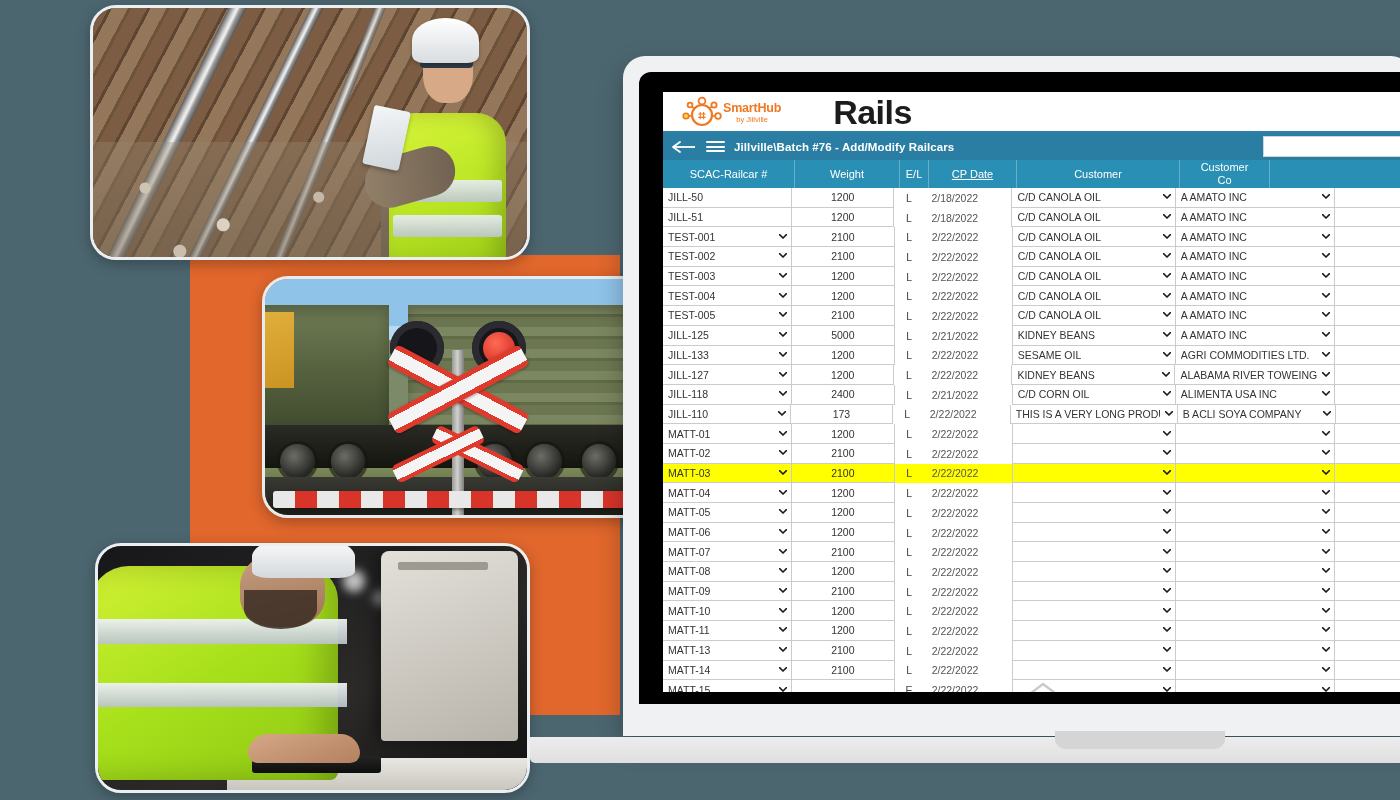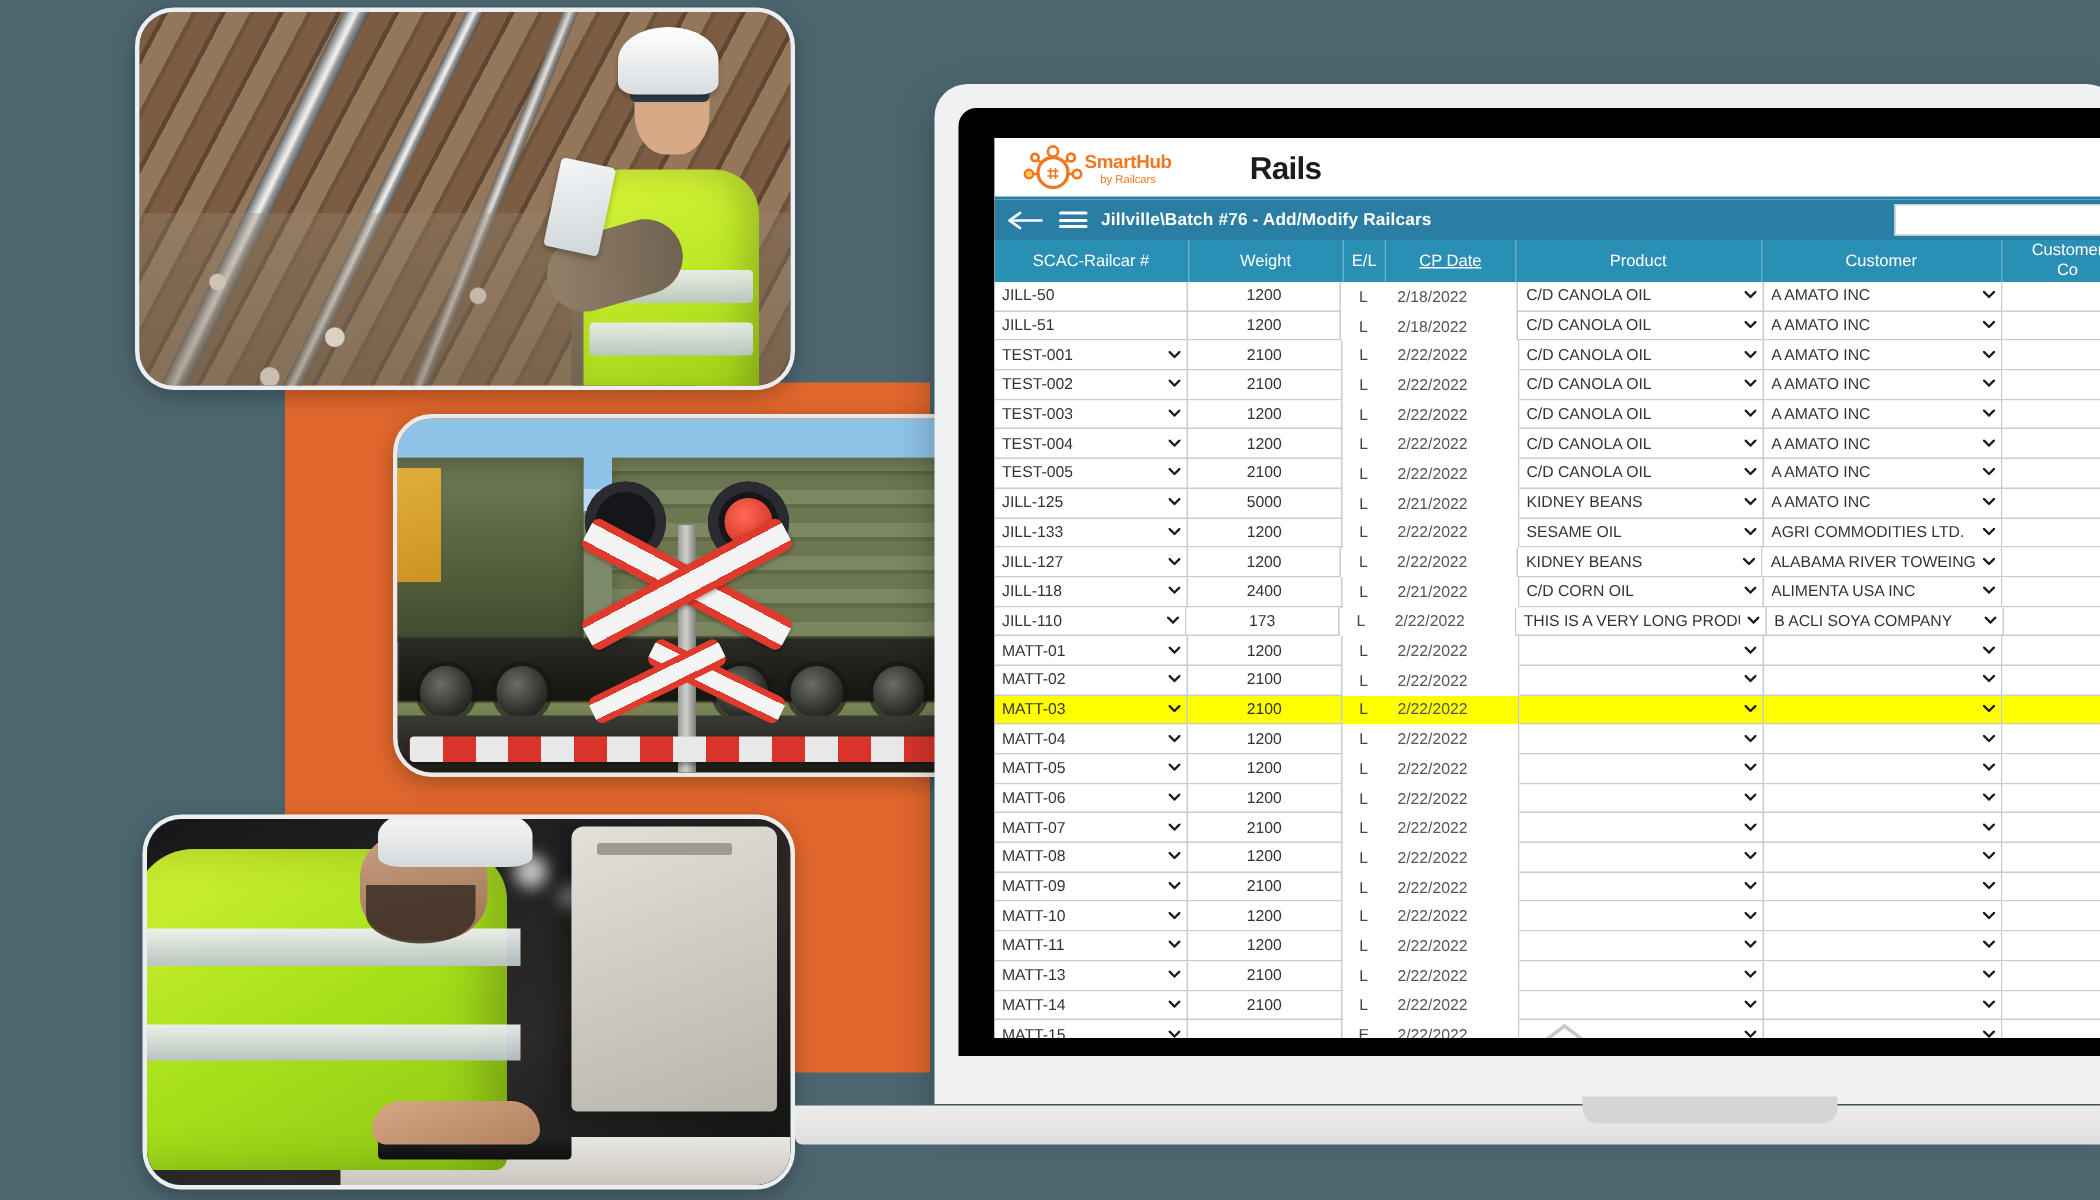--- a/index.html
+++ b/index.html
@@ -186,21 +186,21 @@
   .app-header::after {
     content:''; position:absolute; left:0; right:0; bottom:0; height:2px;
     background:#2d7fa8;
   }
   .logo-wrap { display:flex; align-items:center; gap:2px; }
   .logo-mark { width:42px; height:34px; position:relative; flex:0 0 auto; }
   .logo-text { display:flex; flex-direction:column; line-height:1; margin-left:-2px;align-items:center; }
   .logo-name { font-size:12.5px; font-weight:bold; color:#f07820; letter-spacing:-.2px; }
   .logo-sub { font-size:7.5px; color:#f07820; text-align:right; margin-top:1px; }
   .app-title {
-    font-size:21px; font-weight:bold; color:#1c1c1c; margin-left:52px; letter-spacing:-.5px;
+    font-size:34px; font-weight:bold; color:#1c1c1c; margin-left:52px; letter-spacing:-.5px;
   }
 
   .nav-bar {
     height:27px; background:#2a7ea3; display:flex; align-items:center;
     padding-left:8px; gap:9px; position:relative;
   }
   .nav-back { width:26px; height:14px; position:relative; cursor:pointer; }
   .nav-ham { width:19px; display:flex; flex-direction:column; gap:2.5px; cursor:pointer; }
   .nav-ham i { display:block; height:2px; background:#fff; border-radius:1px; }
   .nav-title { color:#fff; font-size:11.5px; font-weight:bold; letter-spacing:.1px; }
@@ -349,21 +349,21 @@
             <line x1="21" y1="8.4" x2="21" y2="10" stroke="#f07820" stroke-width="1.6"></line>
             <line x1="30.8" y1="10.6" x2="28" y2="12.6" stroke="#f07820" stroke-width="1.6"></line>
             <line x1="34.3" y1="20" x2="31" y2="20" stroke="#f07820" stroke-width="1.6"></line>
             <line x1="7.8" y1="20" x2="11" y2="20" stroke="#f07820" stroke-width="1.6"></line>
             <line x1="11" y1="10.8" x2="14" y2="13" stroke="#f07820" stroke-width="1.6"></line>
             <text x="21" y="24" text-anchor="middle" font-size="13" font-weight="bold" fill="#f07820" font-family="DejaVu Sans, sans-serif">⌗</text>
           </svg>
         </div>
         <div class="logo-text">
           <span class="logo-name">SmartHub</span>
-          <span class="logo-sub">by Railcars</span>
+          <span class="logo-sub">by Jillville</span>
         </div>
       </div>
       <div class="app-title">Rails</div>
     </div>
 
     <div class="nav-bar">
       <div class="nav-back">
         <svg width="26" height="14" viewBox="0 0 26 14">
           <path d="M2 7 H24" stroke="#fff" stroke-width="1.8" fill="none"></path>
           <path d="M9 2 L2 7 L9 12" stroke="#fff" stroke-width="1.8" fill="none" stroke-linecap="round" stroke-linejoin="round"></path>
@@ -377,21 +377,20 @@
       <div class="nav-title">Jillville\Batch #76 - Add/Modify Railcars</div>
       <input class="nav-search" type="text" placeholder="" style="">
     </div>
 
     <div class="grid">
       <div class="grid-head">
         <div class="gh c-scac">SCAC-Railcar #</div>
         <div class="gh c-wt">Weight</div>
         <div class="gh c-el">E/L</div>
         <div class="gh c-cp">CP Date</div>
-        <div class="gh c-prod">Product</div>
         <div class="gh c-cust">Customer</div>
         <div class="gh c-ccon two">
           <span>Customer</span>
           <span>Co</span>
         </div>
       </div>
 
       <div class="grid-body" id="grid-body">
           <div class="row">
             <div class="cell c-scac left">

